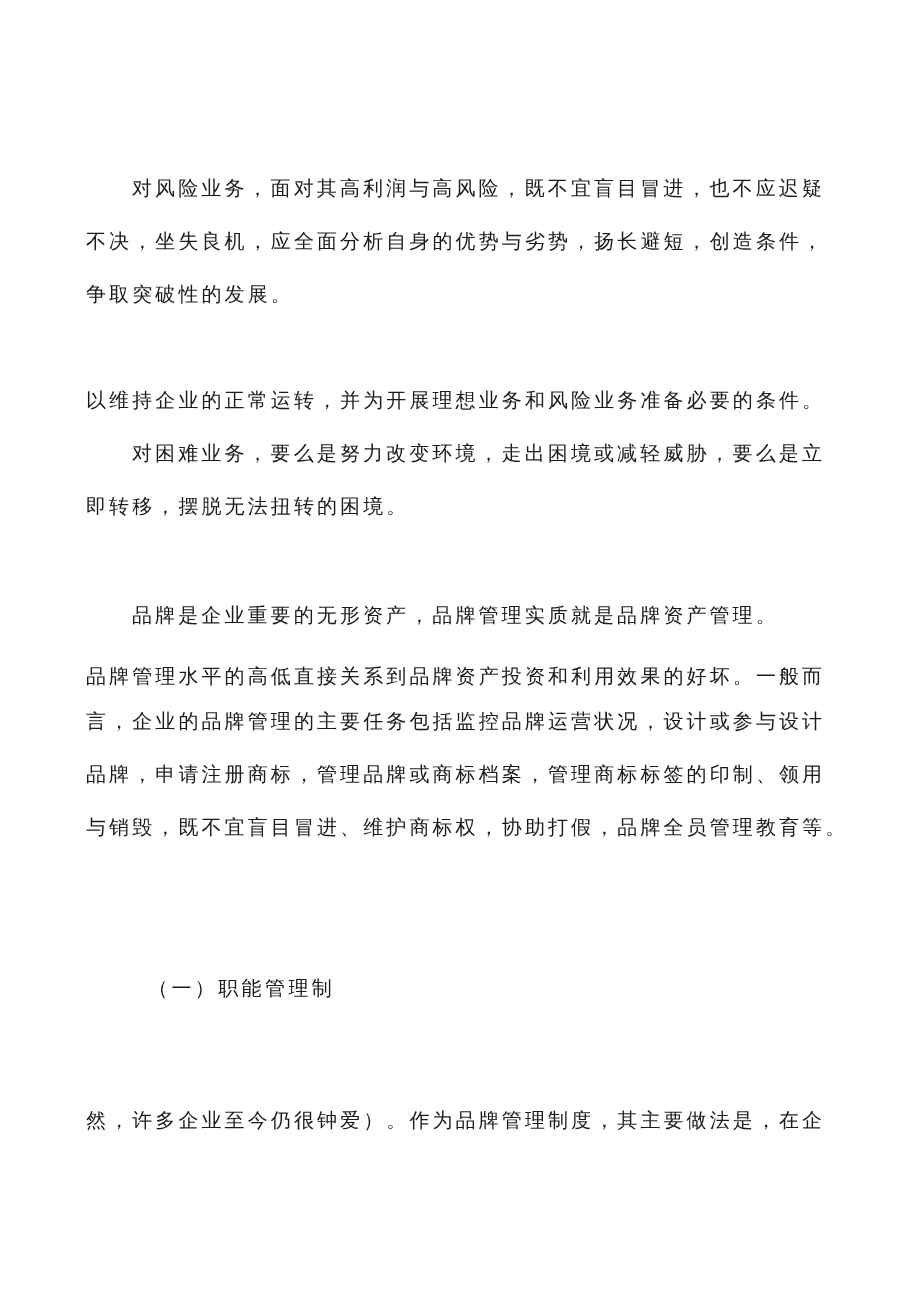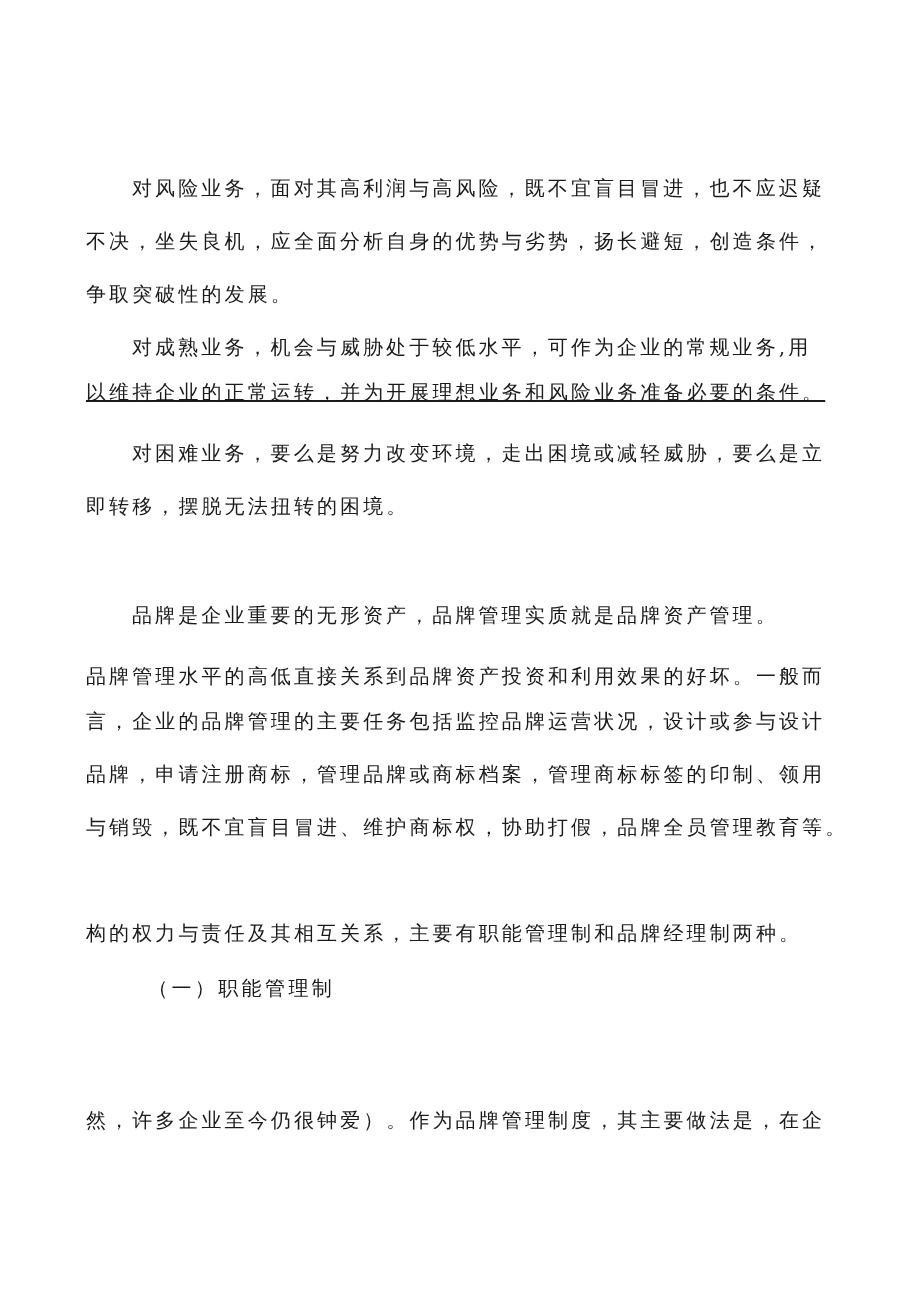--- a/index.html
+++ b/index.html
@@ -38,33 +38,31 @@
 </style>
 </head>
 <body>
 
 <div class="page">
 
   <div class="line indent" style="top:174px;">对风险业务，面对其高利润与高风险，既不宜盲目冒进，也不应迟疑</div>
   <div class="line" style="top:227px;">不决，坐失良机，应全面分析自身的优势与劣势，扬长避短，创造条件，</div>
   <div class="line" style="top:280px;">争取突破性的发展。</div>
 
-  <div class="line indent" style="top:333px;">对成熟业务，机会与威胁处于较低水平，可作为企业的常规业务,用</div>
-  <div class="line" style="top:378px;text-decoration:underline;">以维持企业的正常运转，并为开展理想业务和风险业务准备必要的条件。</div>
+  <div class="line" style="top:386px;">以维持企业的正常运转，并为开展理想业务和风险业务准备必要的条件。</div>
 
   <div class="line indent" style="top:439px;">对困难业务，要么是努力改变环境，走出困境或减轻威胁，要么是立</div>
   <div class="line" style="top:492px;">即转移，摆脱无法扭转的困境。</div>
 
 
   <div class="line indent" style="top:601px;">品牌是企业重要的无形资产，品牌管理实质就是品牌资产管理。</div>
 
   <div class="line" style="top:654px;margin-top:8px;">品牌管理水平的高低直接关系到品牌资产投资和利用效果的好坏。一般而</div>
   <div class="line" style="top:707px;">言，企业的品牌管理的主要任务包括监控品牌运营状况，设计或参与设计</div>
   <div class="line" style="top:760px;">品牌，申请注册商标，管理品牌或商标档案，管理商标标签的印制、领用</div>
   <div class="line" style="top:813px;">与销毁，既不宜盲目冒进、维护商标权，协助打假，品牌全员管理教育等。</div>
 
-  <div class="line" style="top:919px;">构的权力与责任及其相互关系，主要有职能管理制和品牌经理制两种。</div>
 
   <div class="line heading3" style="top:974px;">（一）职能管理制</div>
 
   <div class="line" style="top:1106px;">然，许多企业至今仍很钟爱）。作为品牌管理制度，其主要做法是，在企</div>
 
 </div>
 
 </body></html>

